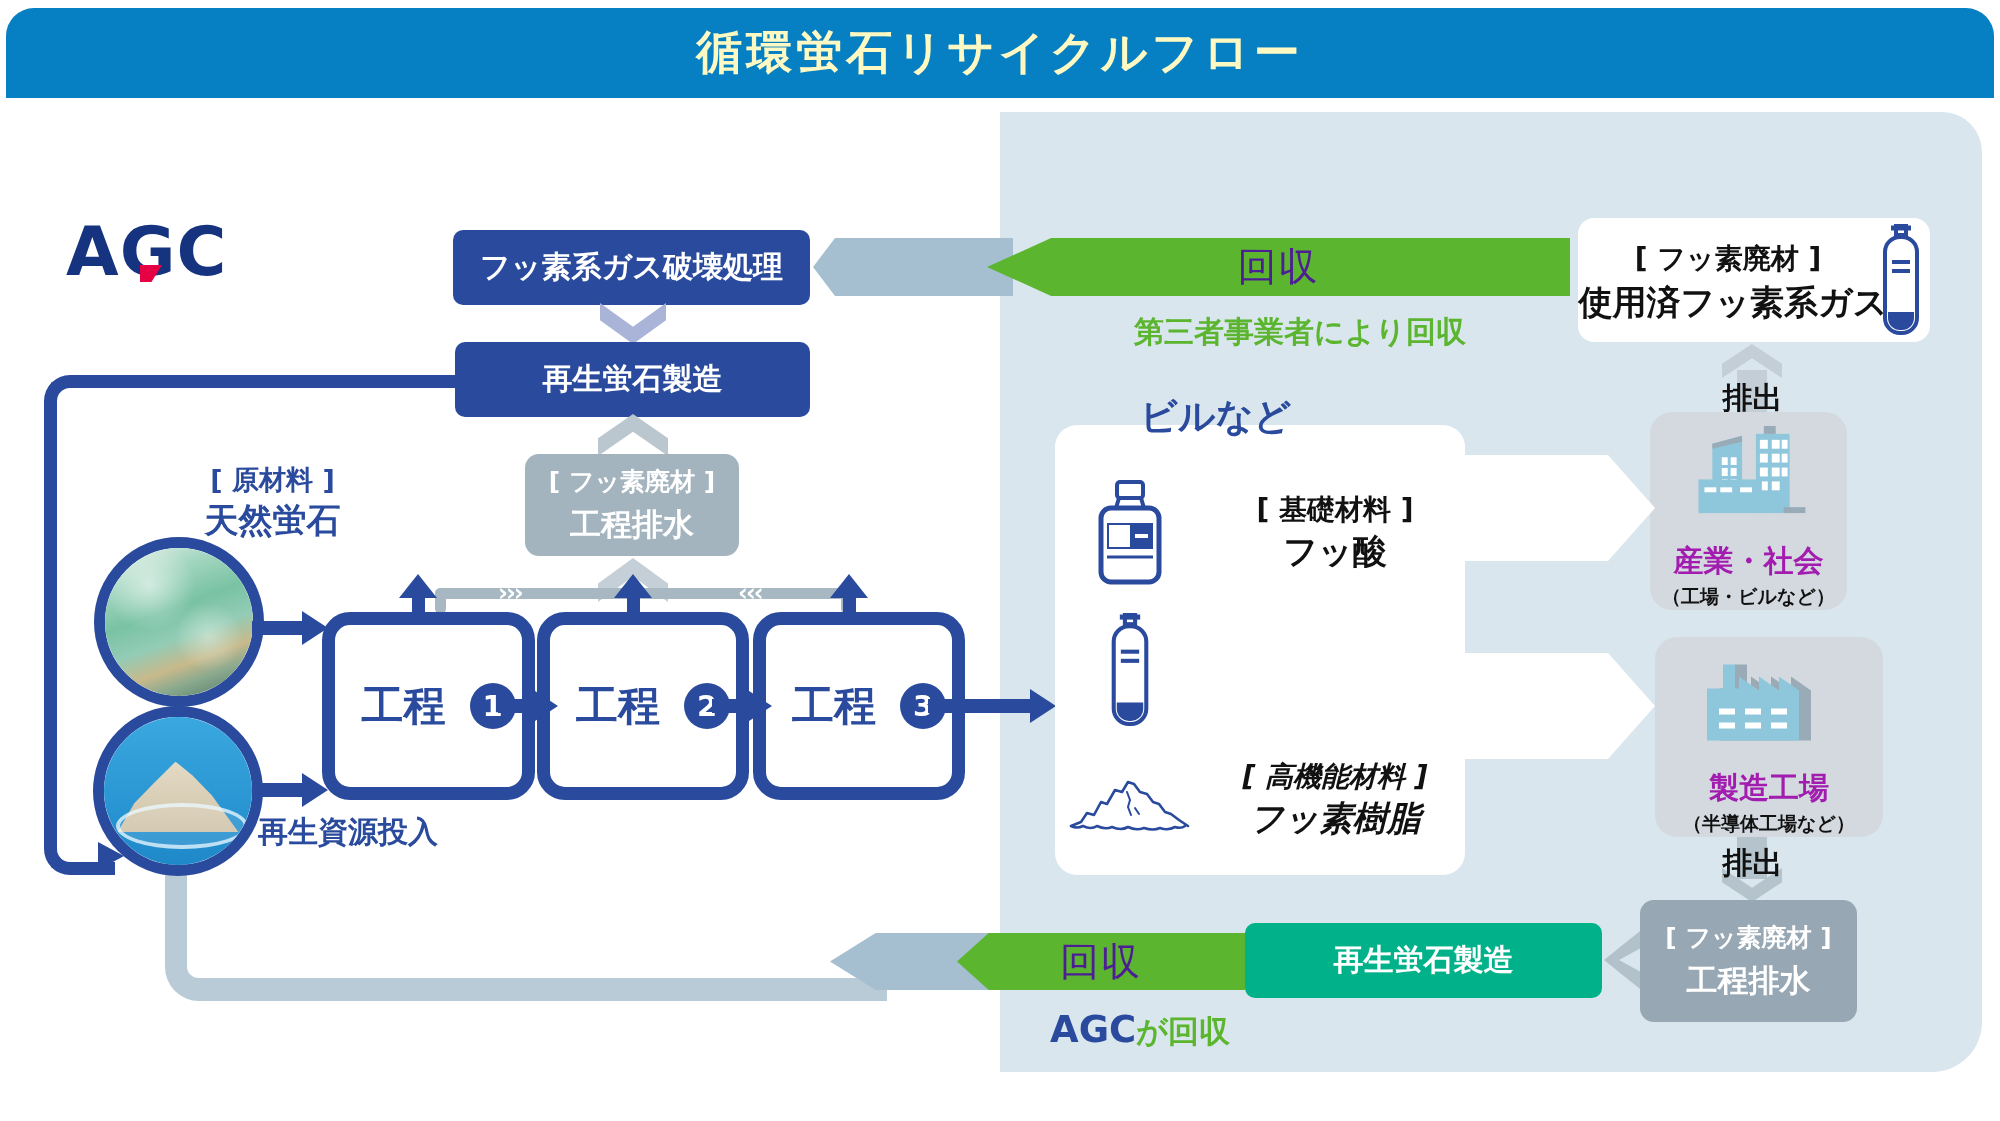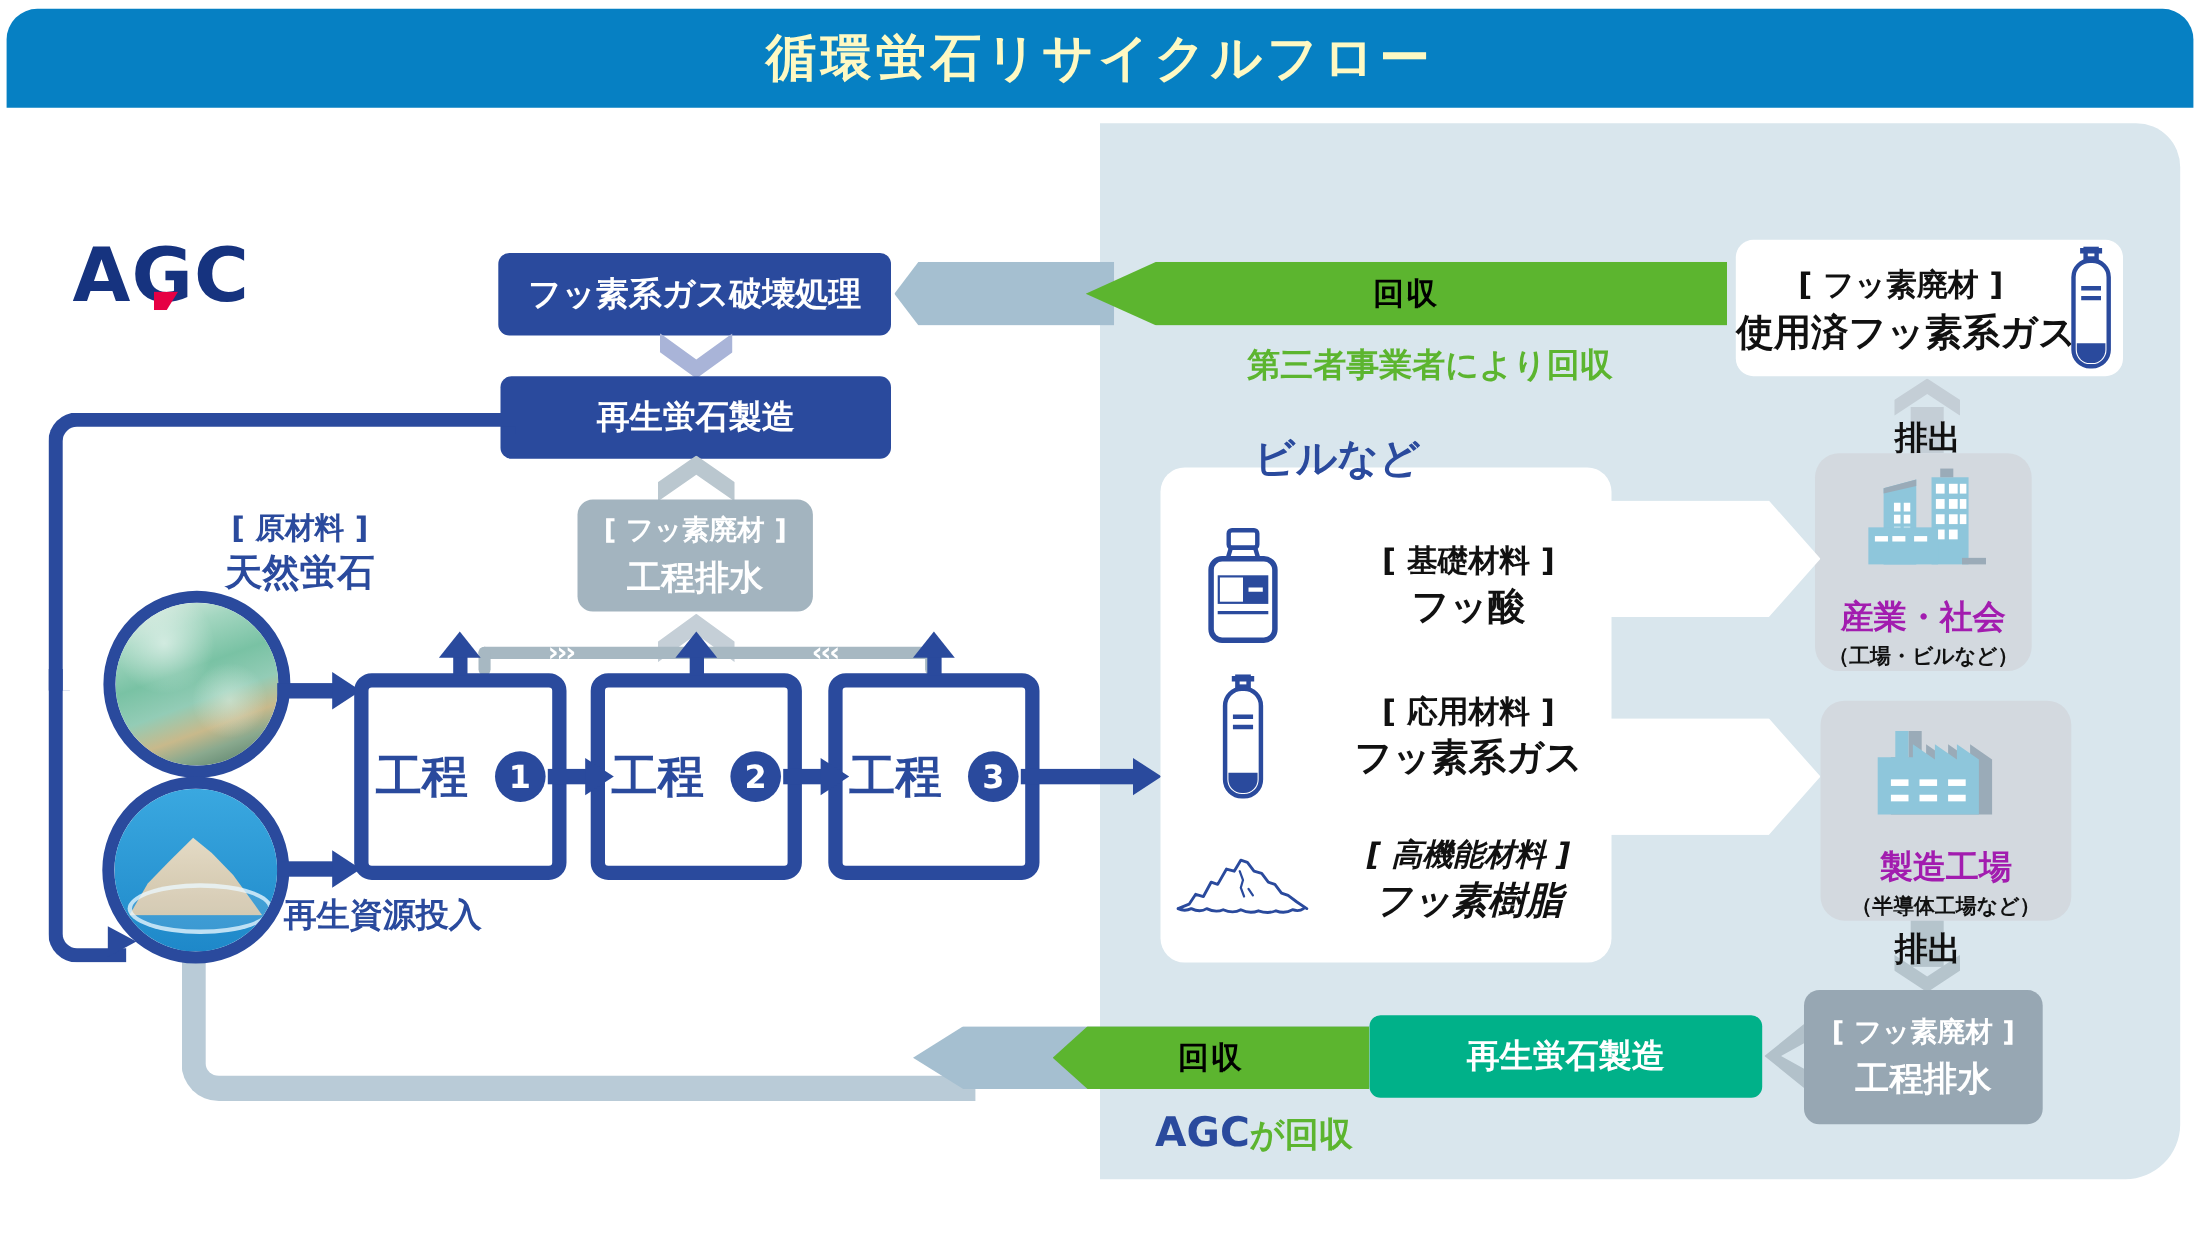--- a/index.html
+++ b/index.html
@@ -28,26 +28,26 @@
   .graybox .tag{color:#fff;font-size:25px;font-weight:700;}
   .graybox .nm{color:#fff;font-size:31px;font-weight:800;}
   
   .chev-down{clip-path:polygon(0 0,50% 58%,100% 0,100% 42%,50% 100%,0 42%);}
   .chev-up{clip-path:polygon(0 58%,50% 0,100% 58%,100% 100%,50% 42%,0 100%);}
   .chev-left{clip-path:polygon(0 50%,100% 0,100% 30%,42% 50%,100% 70%,100% 100%);}
   
   .band-left-gray{background:#a5bfd0;clip-path:polygon(0 50%,11% 0,100% 0,100% 100%,11% 100%);}
   .band-left-green{background:#5cb52f;clip-path:polygon(0 50%,11% 0,100% 0,100% 100%,11% 100%);
      display:flex;align-items:center;justify-content:center;}
-  .band-left-green span{color:#000000;font-size:28px;font-weight:700;letter-spacing:2px;}
+  .band-left-green span{color:#4c1d95;font-size:39px;font-weight:400;letter-spacing:2px;}
   
   .white-chev{background:#ffffff;clip-path:polygon(0 0,80% 0,100% 50%,80% 100%,0 100%,16% 50%);}
   
-  .procbox{background:#fff;border:13px solid #2a4a9d;border-radius:16px;
-     display:flex;align-items:center;justify-content:center;gap:24px;}
+  .procbox{background:#fff;border:13px solid #2a4a9d;border-radius:28px;
+     display:flex;align-items:center;justify-content:center;gap:24px;padding-left:20px;}
   .procbox .plabel{color:#2a4a9d;font-size:42px;font-weight:800;}
   .pnum{width:46px;height:46px;border-radius:50%;background:#2a4a9d;color:#fff;
      display:flex;align-items:center;justify-content:center;font-size:29px;font-weight:800;}
   
   .harrow{height:14px;background:#2a4a9d;}
   .harrow::after{content:"";position:absolute;right:-24px;top:-10px;width:0;height:0;
      border-left:26px solid #2a4a9d;border-top:17px solid transparent;border-bottom:17px solid transparent;}
   .uparrow{width:13px;background:#2a4a9d;}
   .uparrow::before{content:"";position:absolute;left:-13px;top:-22px;width:0;height:0;
      border-bottom:24px solid #2a4a9d;border-left:19px solid transparent;border-right:19px solid transparent;}
@@ -296,24 +296,20 @@
       <div class="prod-icon">
         <svg width="44" height="114" viewBox="0 0 42 112">
           <rect x="16" y="2" width="10" height="9" fill="none" stroke="#2a4a9d" stroke-width="4"></rect>
           <line x1="11" y1="4" x2="31" y2="4" stroke="#2a4a9d" stroke-width="5"></line>
           <rect x="5" y="13" width="32" height="96" rx="15" fill="#fff" stroke="#2a4a9d" stroke-width="4"></rect>
           <line x1="12" y1="38" x2="30" y2="38" stroke="#2a4a9d" stroke-width="4"></line>
           <line x1="12" y1="47" x2="30" y2="47" stroke="#2a4a9d" stroke-width="4"></line>
           <path d="M8 88 h26 v6 a12 12 0 0 1 -12 12 h-2 a12 12 0 0 1 -12 -12 z" fill="#2a4a9d"></path>
         </svg>
       </div>
-      <div class="prod-text">
-        <span class="black-tag">[ 応用材料 ]</span>
-        <span class="black-name">フッ素系ガス</span>
-      </div>
     </div>
     <div class="prod-row" style="top:320px;height:110px;font-style:italic;">
       <div class="prod-icon">
         <svg width="130" height="64" viewBox="0 0 130 64">
           <path d="M6 58 l10 -4 6 -9 7 2 7 -13 6 2 8 -14 7 2 6 -10 6 2 6 8 7 2 6 8 6 2 6 8 6 2 8 6 9 6
                    M6 58 q6 3 12 0 q8 4 14 0 q8 4 15 1 q9 4 16 0 q8 4 16 1 q9 3 16 0 q8 3 15 -1 q6 2 10 -1" fill="none" stroke="#2a4a9d" stroke-width="2.6" stroke-linejoin="round" stroke-linecap="round"></path>
           <path d="M62 24 l3 8 -2 7 3 8 M70 40 l4 6" fill="none" stroke="#2a4a9d" stroke-width="2" stroke-linecap="round"></path>
         </svg>
       </div>
       <div class="prod-text">

